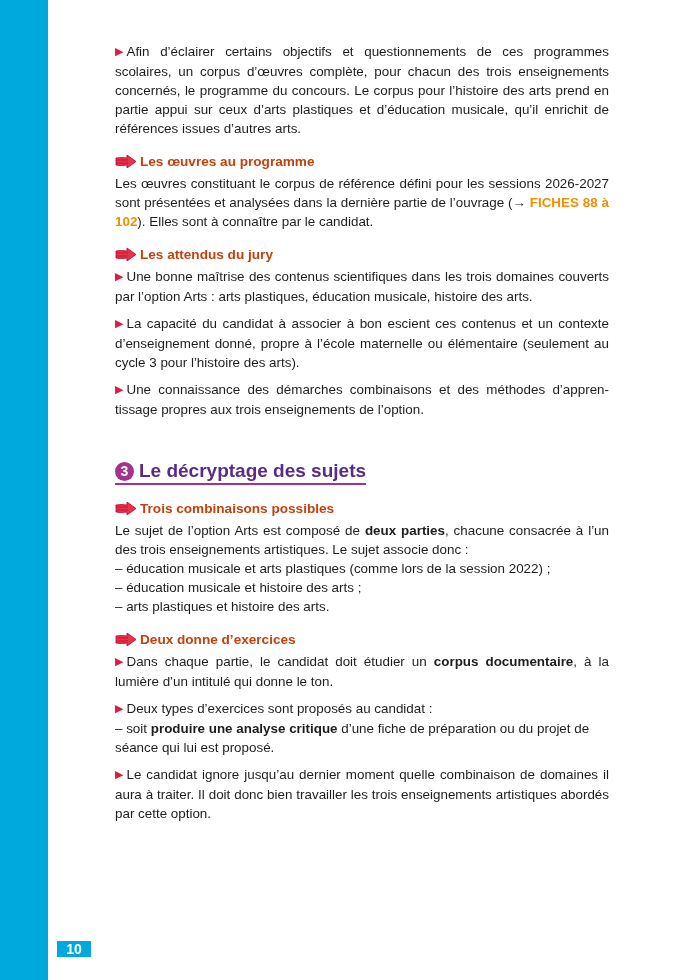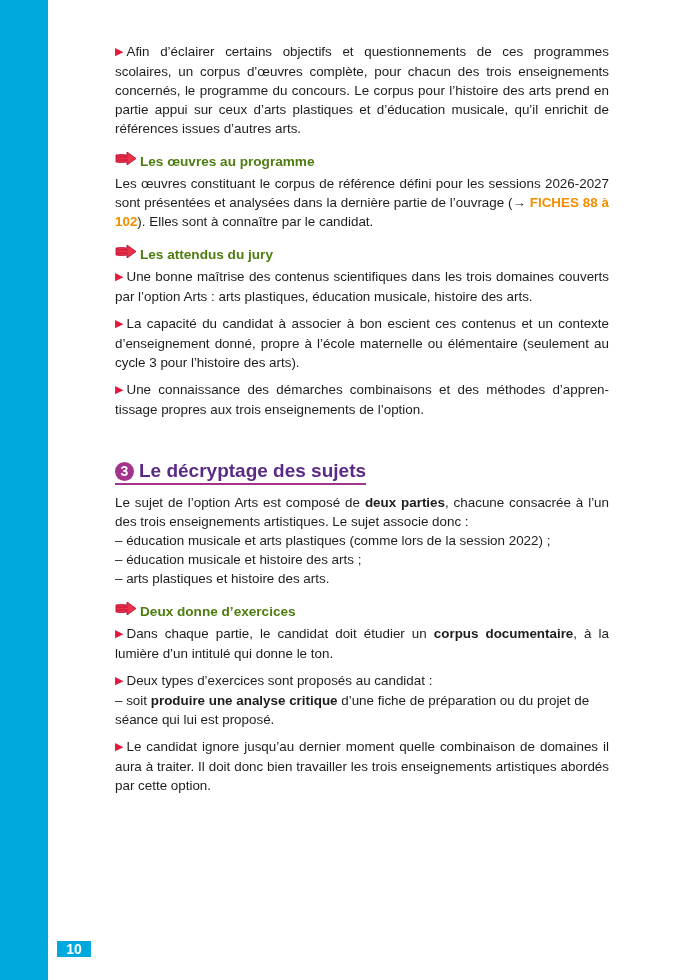--- a/index.html
+++ b/index.html
@@ -19,22 +19,22 @@
     text-align: center; line-height: 16px;
   }
   .content {
     position: absolute; left: 115px; top: 42px; width: 494px;
     font-size: 13.4px; line-height: 19px;
   }
   .para { margin: 0 0 8px 0; text-align: justify; hyphens: manual; }
   .para.tight { margin-bottom: 0; }
   .bullet { color: #e6173f; font-size: 11px; margin-right: 3px; display: inline-block; transform: translateY(-1px); }
   .subhead {
-    display: flex; align-items: flex-start; margin: 14px 0 3px 0;
-    color: #4d7c0f; font-weight: bold; font-size: 13.6px;
+    display: flex; align-items: center; margin: 14px 0 3px 0;
+    color: #c2410c; font-weight: bold; font-size: 13.6px;
   }
   .subhead .arrow { width: 22px; height: 13px; margin-right: 3px; flex: none; }
   .ref { color: #f28e00; font-weight: bold; }
   b { font-weight: bold; }
   .section-title {
     display: inline-flex; align-items: center; margin-top: 33px; margin-bottom: 8px;
     border-bottom: 2px solid #a4338e; padding-bottom: 1px;
   }
   .section-num {
     width: 19px; height: 19px; border-radius: 50%; background: #a4338e; color: #fff;
@@ -81,20 +81,27 @@
   </p>
   <p class="para">
     <span class="bullet">▶</span><span>Une connaissance des démarches combinaisons et des méthodes d’appren­tissage propres aux trois enseignements de l’option.</span>
   </p>
 
   <div class="section-title">
     <span class="section-num">3</span>
     <span class="section-text">Le décryptage des sujets</span>
   </div>
 
+  <div class="subhead" style="margin-top:6px">
+    <svg class="arrow" viewBox="0 0 22 13">
+        <path d="M1 3 Q6 2 12 3 L12 0 L21 6.5 L12 13 L12 10 Q6 11 1 10 Z" fill="#e8334a" stroke="#b3002a" stroke-width="0.8"></path>
+        <path d="M2 5 L13 5 M2 8 L13 8" stroke="#b3002a" stroke-width="0.6"></path>
+      </svg>
+    <span>Trois combinaisons possibles</span>
+  </div>
   <p class="para tight">
     <span>Le sujet de l’option Arts est composé de </span><b>deux parties</b><span>, chacune consacrée à l’un des trois enseignements artistiques. Le sujet associe donc :</span>
   </p>
   <div class="para">
     <span class="list-line">– éducation musicale et arts plastiques (comme lors de la session 2022) ;</span>
     <span class="list-line">– éducation musicale et histoire des arts ;</span>
     <span class="list-line">– arts plastiques et histoire des arts.</span>
   </div>
 
   <div class="subhead">

